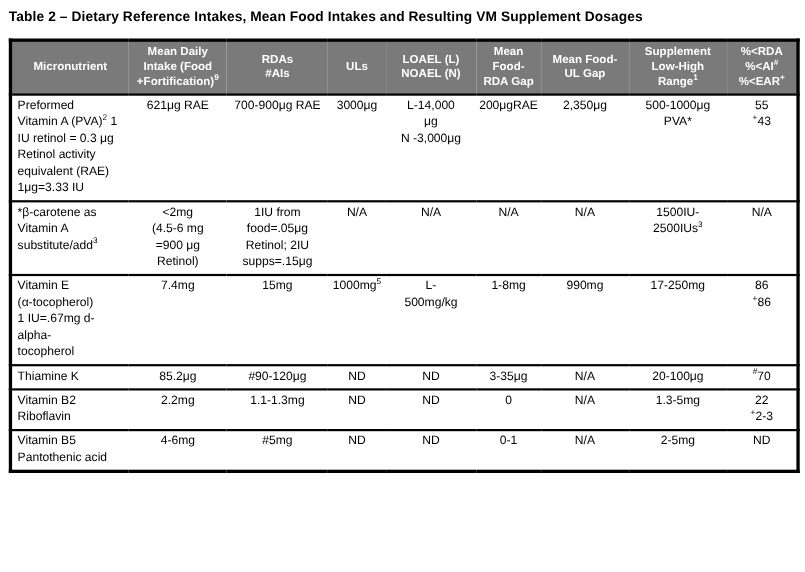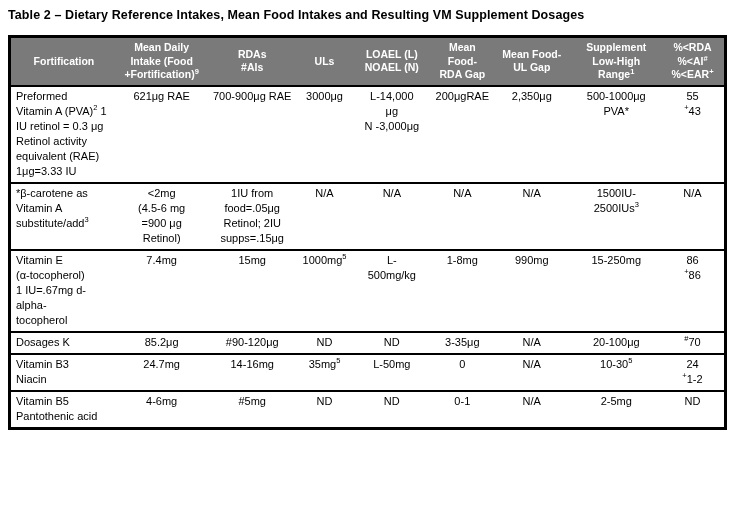--- a/index.html
+++ b/index.html
@@ -76,21 +76,21 @@
       <col style="width:12.8%">
       <col style="width:7.4%">
       <col style="width:11.4%">
       <col style="width:8.3%">
       <col style="width:11.1%">
       <col style="width:12.5%">
       <col style="width:9.0%">
     </colgroup>
     <thead>
       <tr>
-          <th>Fortification</th>
+          <th>Micronutrient</th>
           <th>Mean Daily<br>Intake (Food<br>+Fortification)<sup>9</sup></th>
           <th>RDAs<br>#AIs</th>
           <th>ULs</th>
           <th>LOAEL (L)<br>NOAEL (N)</th>
           <th>Mean<br>Food-<br>RDA Gap</th>
           <th>Mean Food-<br>UL Gap</th>
           <th>Supplement<br>Low-High<br>Range<sup>1</sup></th>
           <th>%&lt;RDA<br>%&lt;AI<sup>#</sup><br>%&lt;EAR<sup>+</sup></th>
         </tr>
     </thead>
@@ -118,44 +118,44 @@
           <td>N/A</td>
         </tr>
         <tr>
           <td class="micro"><span class="b">Vitamin E<br>(α-tocopherol)</span><span><br>1 IU=.67mg d-<br>alpha-<br>tocopherol</span></td>
           <td>7.4mg</td>
           <td>15mg</td>
           <td>1000mg<sup>5</sup></td>
           <td>L-<br>500mg/kg</td>
           <td>1-8mg</td>
           <td>990mg</td>
-          <td>15-250mg</td>
+          <td>17-250mg</td>
           <td>86<br><sup>+</sup>86</td>
         </tr>
         <tr>
-          <td class="micro"><span class="b">Dosages K</span></td>
+          <td class="micro"><span class="b">Thiamine K</span></td>
           <td>85.2μg</td>
           <td>#90-120μg</td>
           <td>ND</td>
           <td>ND</td>
           <td>3-35μg</td>
           <td>N/A</td>
           <td>20-100μg</td>
           <td><sup>#</sup>70</td>
         </tr>
         <tr>
-          <td class="micro"><span class="b">Vitamin B3<br>Niacin</span></td>
-          <td>24.7mg</td>
-          <td>14-16mg</td>
-          <td>35mg<sup>5</sup></td>
-          <td>L-50mg</td>
+          <td class="micro"><span class="b">Vitamin B2<br>Riboflavin</span></td>
+          <td>2.2mg</td>
+          <td>1.1-1.3mg</td>
+          <td>ND</td>
+          <td>ND</td>
           <td>0</td>
           <td>N/A</td>
-          <td>10-30<sup>5</sup></td>
-          <td>24<br><sup>+</sup>1-2</td>
+          <td>1.3-5mg</td>
+          <td>22<br><sup>+</sup>2-3</td>
         </tr>
         <tr>
           <td class="micro"><span class="b">Vitamin B5<br>Pantothenic acid</span></td>
           <td>4-6mg</td>
           <td>#5mg</td>
           <td>ND</td>
           <td>ND</td>
           <td>0-1</td>
           <td>N/A</td>
           <td>2-5mg</td>

